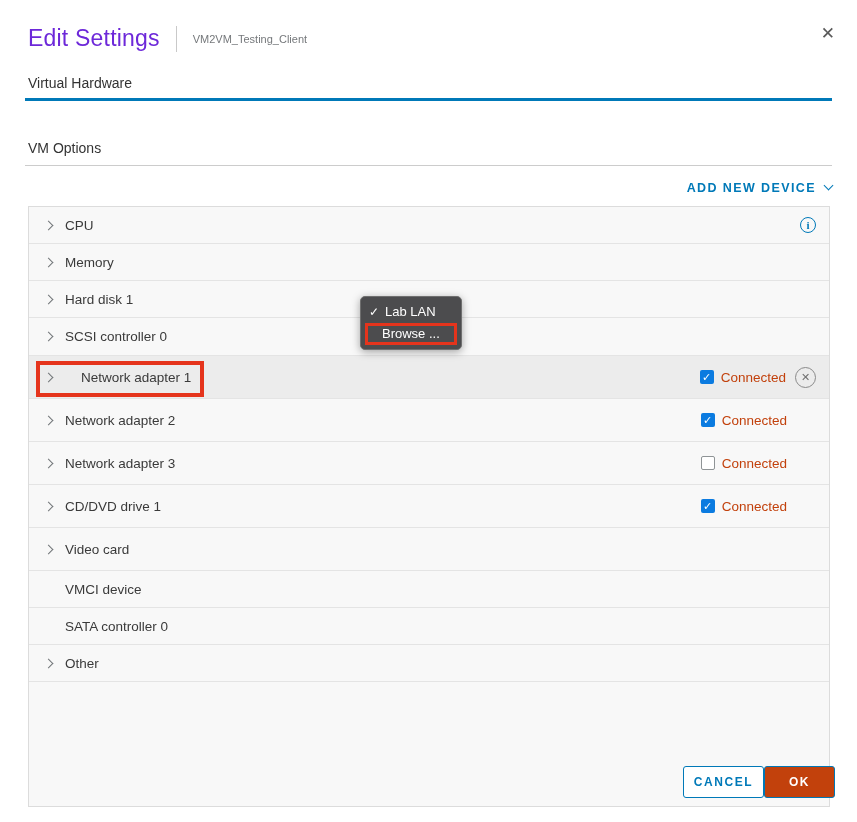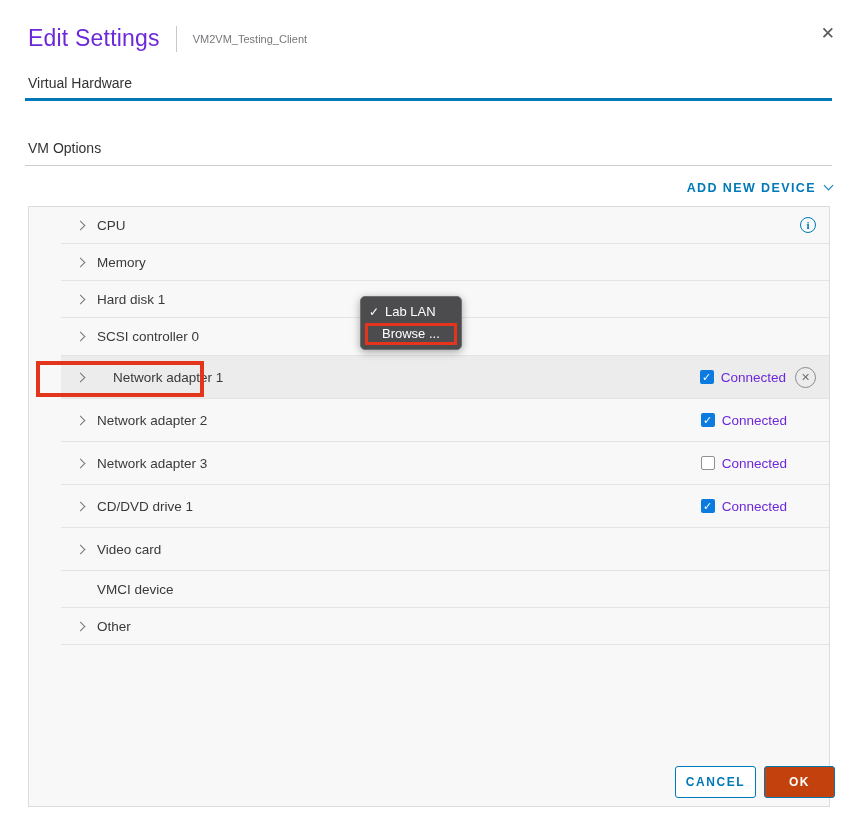--- a/index.html
+++ b/index.html
@@ -42,21 +42,21 @@
   .caret-down {
     width: 7px; height: 7px; margin-top: -4px; flex: none;
     border-right: 1.5px solid #0079b8; border-bottom: 1.5px solid #0079b8;
     transform: rotate(45deg);
   }
 
   
   .device-table {
     position: relative; margin: 10px 27px 0 28px; height: 601px;
     border: 1px solid #dcdcdc; background: #f8f8f8;
-    display: flex; flex-direction: column; padding-left: 32px;
+    display: flex; flex-direction: column;
   }
   .row {
     display: flex; align-items: center; flex: none;
     height: 37px; padding: 0 13px 0 16px;
     border-bottom: 1px solid #e4e4e4; cursor: pointer;
   }
   .row.tall { height: 43px; }
   .row.selected { background: #ececec; gap: 16px; }
   .chev {
     width: 7px; height: 7px; flex: none;
@@ -73,21 +73,21 @@
     font-family: "Liberation Serif", serif;
     display: flex; align-items: center; justify-content: center; cursor: pointer;
   }
   .checkbox {
     width: 14px; height: 14px; border-radius: 2px; flex: none; cursor: pointer;
     display: flex; align-items: center; justify-content: center;
   }
   .checkbox.checked { background: #0b7be0; }
   .checkbox.unchecked { background: #fff; border: 1px solid #8f9496; }
   .checkbox .mark { color: #fff; font-size: 11px; line-height: 1; }
-  .connected-label { font-size: 13.5px; color: #6d28d9; margin-left: 7px; }
+  .connected-label { font-size: 13.5px; color: #c2410c; margin-left: 7px; }
   .remove-icon {
     width: 21px; height: 21px; border: 1.5px solid #8a8a8a; border-radius: 50%;
     color: #6f6f6f; font-size: 11px; margin-left: 9px; cursor: pointer;
     display: flex; align-items: center; justify-content: center;
   }
   .filler { flex: 1; }
 
   
   .annotation-box { position: absolute; border: 4px solid #e5341c; pointer-events: none; z-index: 30; }
   .anno-row { left: 7px; top: 154px; width: 168px; height: 36px; }
@@ -99,21 +99,21 @@
     padding: 6px 0 4px 0; box-shadow: 0 2px 8px rgba(0,0,0,.35);
   }
   .dd-item {
     display: flex; align-items: center; color: #fff; font-size: 13px;
     padding: 1px 8px 3px 8px; cursor: pointer; white-space: nowrap;
   }
   .dd-check { width: 16px; font-size: 12px; flex: none; }
   .dd-browse-box { border: 3px solid #e5341c; margin: 1px 4px 0 4px; padding: 0 4px 1px 14px; }
 
   
-  .footer { position: absolute; right: 22px; bottom: 24px; display: flex; gap: 8px; margin-top: 14px; }
+  .footer { position: absolute; right: 22px; bottom: 24px; display: flex; gap: 0; margin-top: 14px; }
   .btn {
     height: 32px; border-radius: 3px; cursor: pointer;
     font-family: inherit; font-size: 12px; font-weight: 600; letter-spacing: 1.6px;
     display: flex; align-items: center; justify-content: center;
   }
   .btn-cancel { width: 81px; background: #fff; border: 1px solid #0079b8; color: #0079b8; }
   .btn-ok { width: 71px; background: #c2410c; border: 1px solid #0077b5; color: #fff; }
 </style>
 </head>
 <body>
@@ -210,20 +210,24 @@
     <div class="row tall">
       <span class="chev"></span>
       <span class="row-label">Video card</span>
     </div>
 
     <div class="row">
       <span class="chev hidden"></span>
       <span class="row-label">VMCI device</span>
     </div>
 
+    <div class="row">
+      <span class="chev hidden"></span>
+      <span class="row-label">SATA controller 0</span>
+    </div>
 
     <div class="row">
       <span class="chev"></span>
       <span class="row-label">Other</span>
     </div>
 
     <div class="filler"></div>
 
     <div class="annotation-box anno-row"></div>
   </div>

